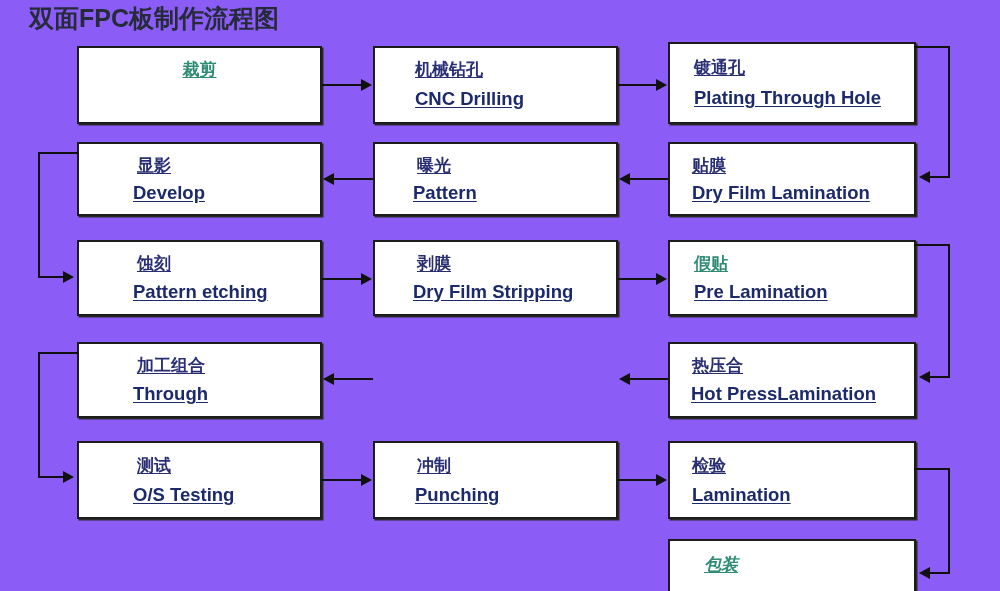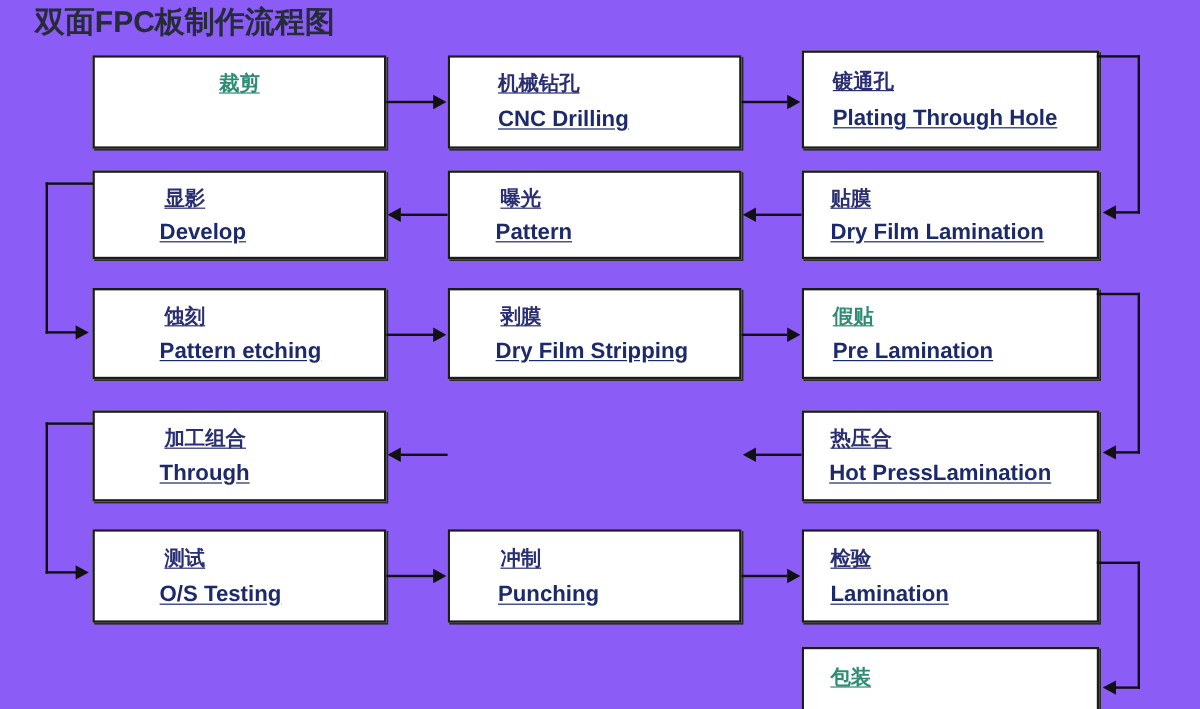--- a/index.html
+++ b/index.html
@@ -152,21 +152,21 @@
     <span class="cn navy" style="left:42px; top:11px;">冲制</span>
     <span class="en" style="left:40px; top:41px;">Punching</span>
   </div>
 
   <div class="node" style="left:668px; top:441px; width:248px; height:78px;">
     <span class="cn navy" style="left:22px; top:11px;">检验</span>
     <span class="en" style="left:22px; top:41px;">Lamination</span>
   </div>
 
   <div class="node" style="left:668px; top:539px; width:248px; height:78px;">
-    <span class="cn teal" style="left:22px; top:12px;">包装</span>
+    <span class="cn teal" style="left:34px; top:12px;font-style:italic;">包装</span>
   </div>
 
   <div class="hline" style="left:322px; top:84px; width:40px;"></div>
   <div class="arrow-r" style="left:361px; top:79px;"></div>
 
   <div class="hline" style="left:618px; top:84px; width:38px;"></div>
   <div class="arrow-r" style="left:656px; top:79px;"></div>
 
   <div class="hline" style="left:914px; top:46px; width:36px;"></div>
   <div class="vline" style="left:948px; top:46px; height:132px;"></div>

